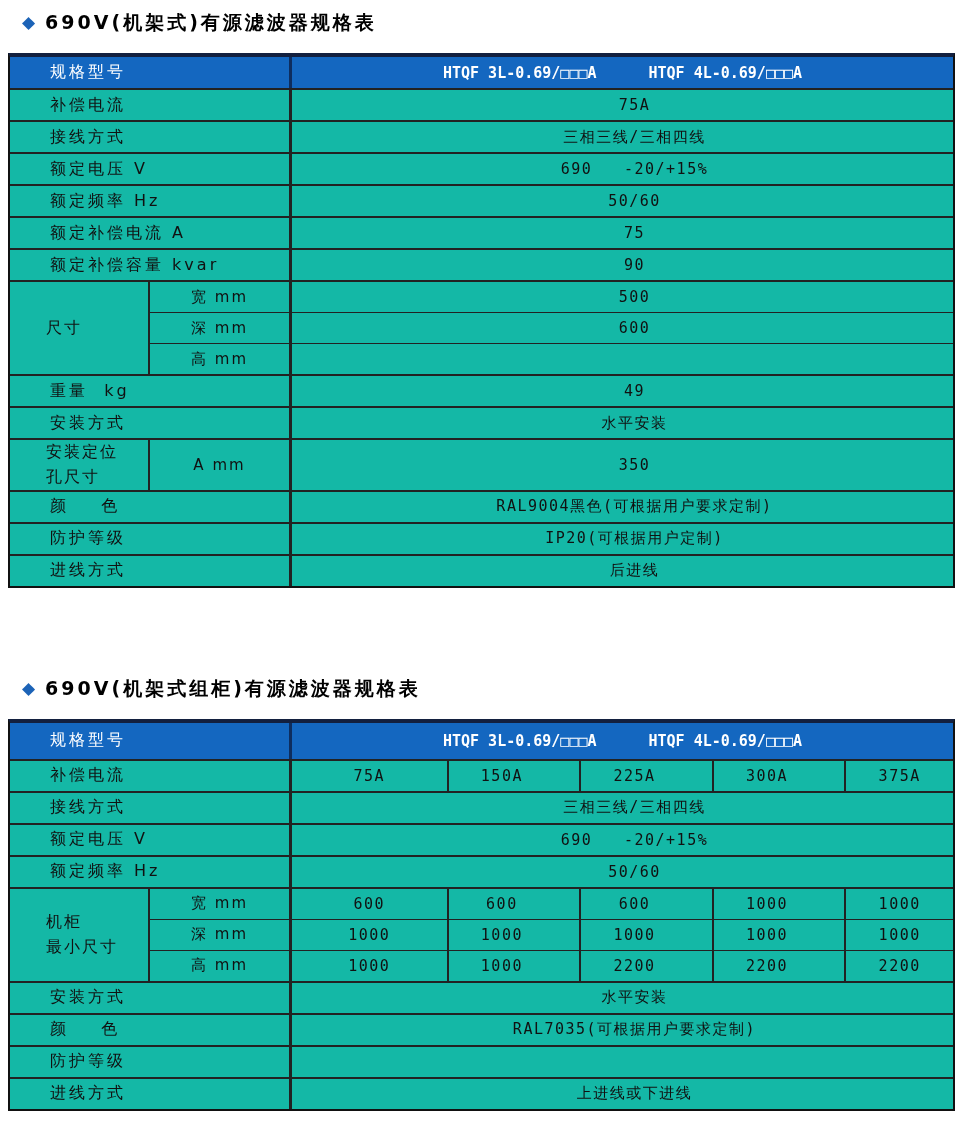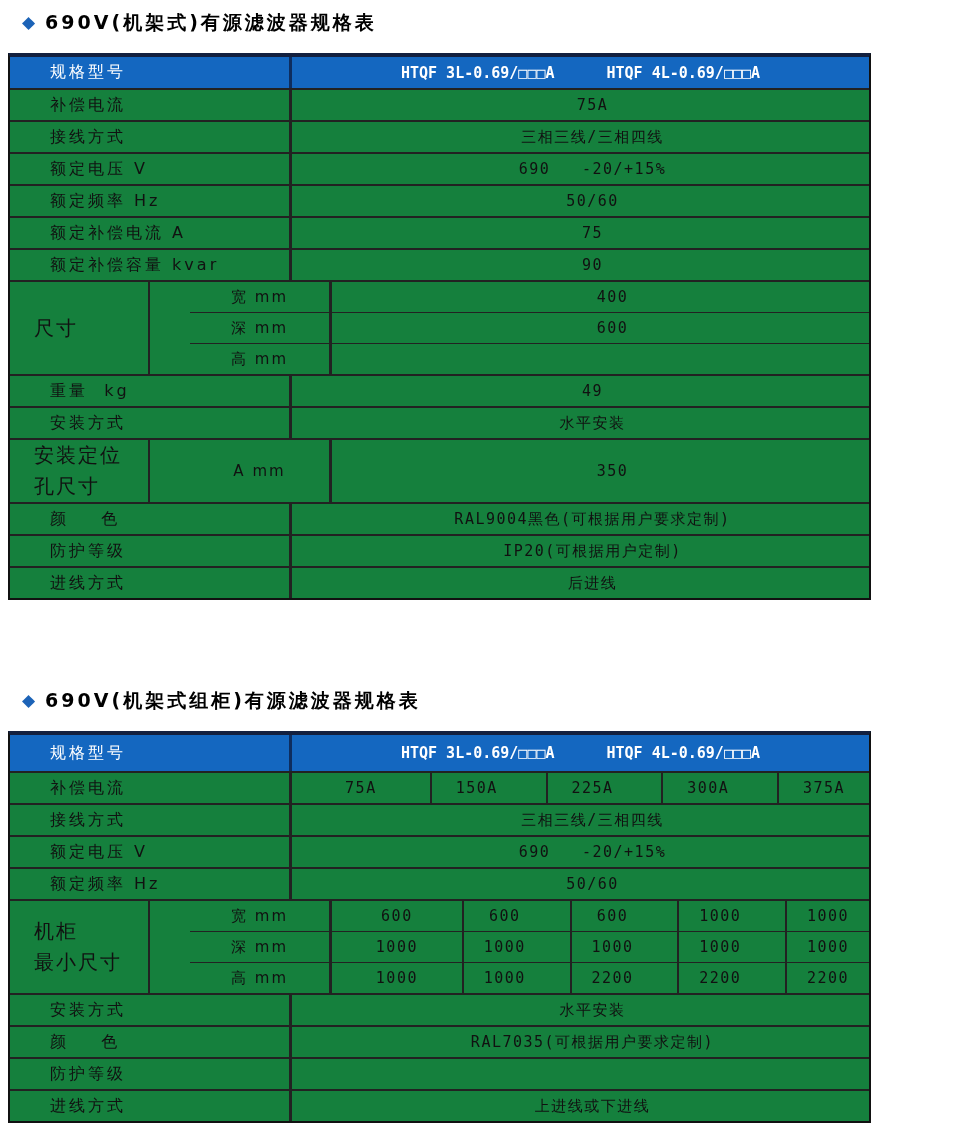--- a/index.html
+++ b/index.html
@@ -20,25 +20,25 @@
   }
   .diamond{
     color:#1c63b7;font-size:17px;margin-right:10px;letter-spacing:0;
     transform:translateY(-1px);
   }
 
   .section + .section{margin-top:88px;}
 
   
   .spec-table{
-    width:863px;box-sizing:border-box;
+    width:947px;box-sizing:border-box;
     border:2px solid #111;
     border-top:4px solid #13203f;
     font-size:15px;
-    background:#15803d;
+    background:#14b8a6;
   }
 
   
   .thead{
     display:flex;align-items:stretch;
     background:#1467c0;color:#fff;height:31px;
   }
   .section:nth-child(2) .thead{height:36px;}
   .hlabel{
     width:282px;box-sizing:border-box;
@@ -55,24 +55,24 @@
 
   
   .trow{display:flex;align-items:stretch;border-top:2px solid #222;min-height:30px;}
   .cell{box-sizing:border-box;display:flex;align-items:center;}
   .label{
     width:282px;border-right:3px solid #222;
     padding-left:40px;letter-spacing:3px;white-space:pre;font-size:16px;
   }
   .glabel{
     width:140px;border-right:2px solid #222;
-    padding-left:24px;letter-spacing:2px;white-space:pre-line;font-size:20px;
+    padding-left:36px;letter-spacing:2px;white-space:pre-line;font-size:16px;
     line-height:1.55;
   }
-  .gsub{flex:1;display:flex;flex-direction:column;padding-left:40px;}
+  .gsub{flex:1;display:flex;flex-direction:column;}
   .srow{display:flex;flex:1;min-height:30px;align-items:stretch;}
   .srow + .srow{border-top:1px solid #222;}
   .slabel{
     width:142px;border-right:3px solid #222;
     justify-content:center;letter-spacing:2px;white-space:pre;font-size:15px;
   }
   .val{
     flex:1;justify-content:center;white-space:pre;letter-spacing:1.5px;
     font-family:"DejaVu Sans Mono","Liberation Mono",monospace;font-size:15px;margin-left:24px;
   }
@@ -115,21 +115,21 @@
         </div>
         <div class="trow">
           <div class="cell label">额定补偿容量 kvar</div>
           <div class="cell val">90</div>
         </div>
         <div class="trow group">
           <div class="cell glabel">尺寸</div>
           <div class="gsub">
             <div class="srow">
               <div class="cell slabel">宽 mm</div>
-              <div class="cell val">400</div>
+              <div class="cell val">500</div>
             </div>
             <div class="srow">
               <div class="cell slabel">深 mm</div>
               <div class="cell val">600</div>
             </div>
             <div class="srow">
               <div class="cell slabel">高 mm</div>
             </div>
           </div>
         </div>

